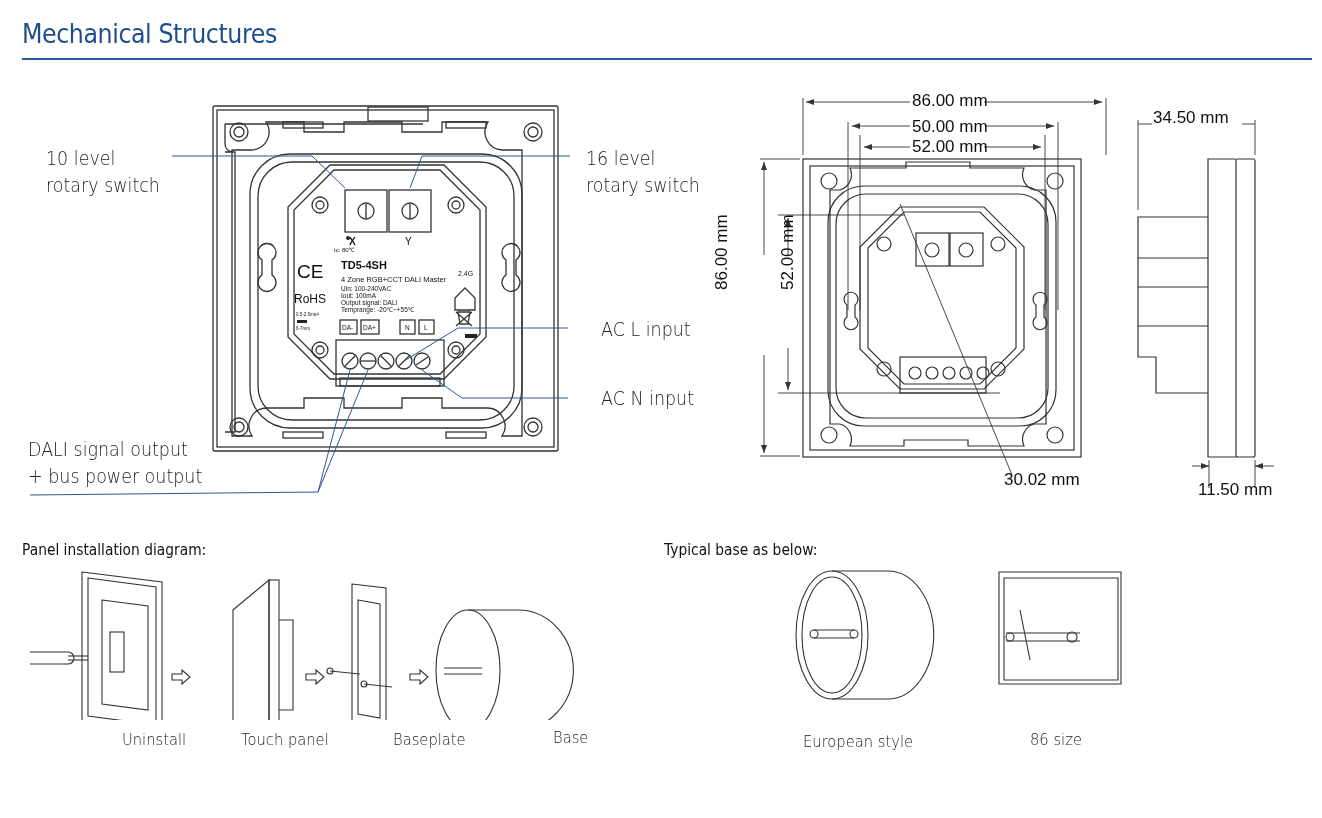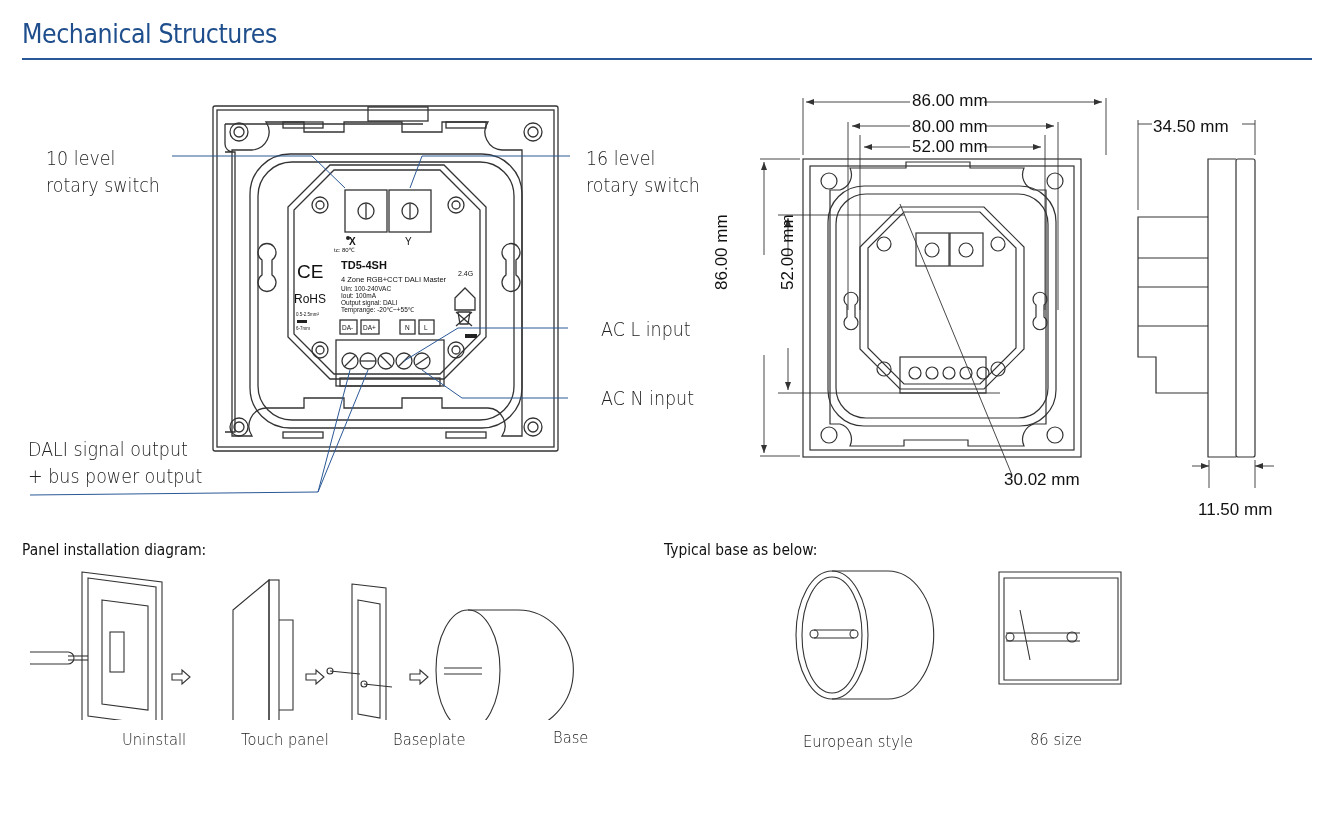--- a/index.html
+++ b/index.html
@@ -232,25 +232,25 @@
     <path d="M24,82 l-3,8 h6 z"></path>
       <path d="M24,373 l-3,-8 h6 z"></path>
     <path d="M48,138 l-3,8 h6 z"></path>
       <path d="M48,310 l-3,-8 h6 z"></path>
     <path d="M469,386 l-8,-3 v6 z"></path>
       <path d="M515,386 l8,-3 v6 z"></path>
   </g>
 </svg>
 
 <div class="abs dim" style="left:912px;top:91px">86.00 mm</div>
-<div class="abs dim" style="left:912px;top:117px">80.00 mm</div>
+<div class="abs dim" style="left:912px;top:117px">50.00 mm</div>
 <div class="abs dim" style="left:912px;top:137px">52.00 mm</div>
-<div class="abs dim" style="left:1153px;top:117px">34.50 mm</div>
+<div class="abs dim" style="left:1153px;top:108px">34.50 mm</div>
 <div class="abs dim" style="left:1004px;top:470px">30.02 mm</div>
-<div class="abs dim" style="left:1198px;top:500px">11.50 mm</div>
+<div class="abs dim" style="left:1198px;top:480px">11.50 mm</div>
 <div class="abs dim" style="left:712px;top:290px;transform:rotate(-90deg);transform-origin:left top;width:100px">86.00 mm</div>
 <div class="abs dim" style="left:778px;top:290px;transform:rotate(-90deg);transform-origin:left top;width:100px">52.00 mm</div>
 
 <div class="abs section" style="left:22px;top:541px">Panel installation diagram:</div>
 
 <svg class="abs" style="left:30px;top:570px" width="630" height="150">
   <g stroke="#333" stroke-width="1.1" fill="none">
 
     <g>
       <path d="M52,2 l80,10 v150 l-80,-10 z"></path>

